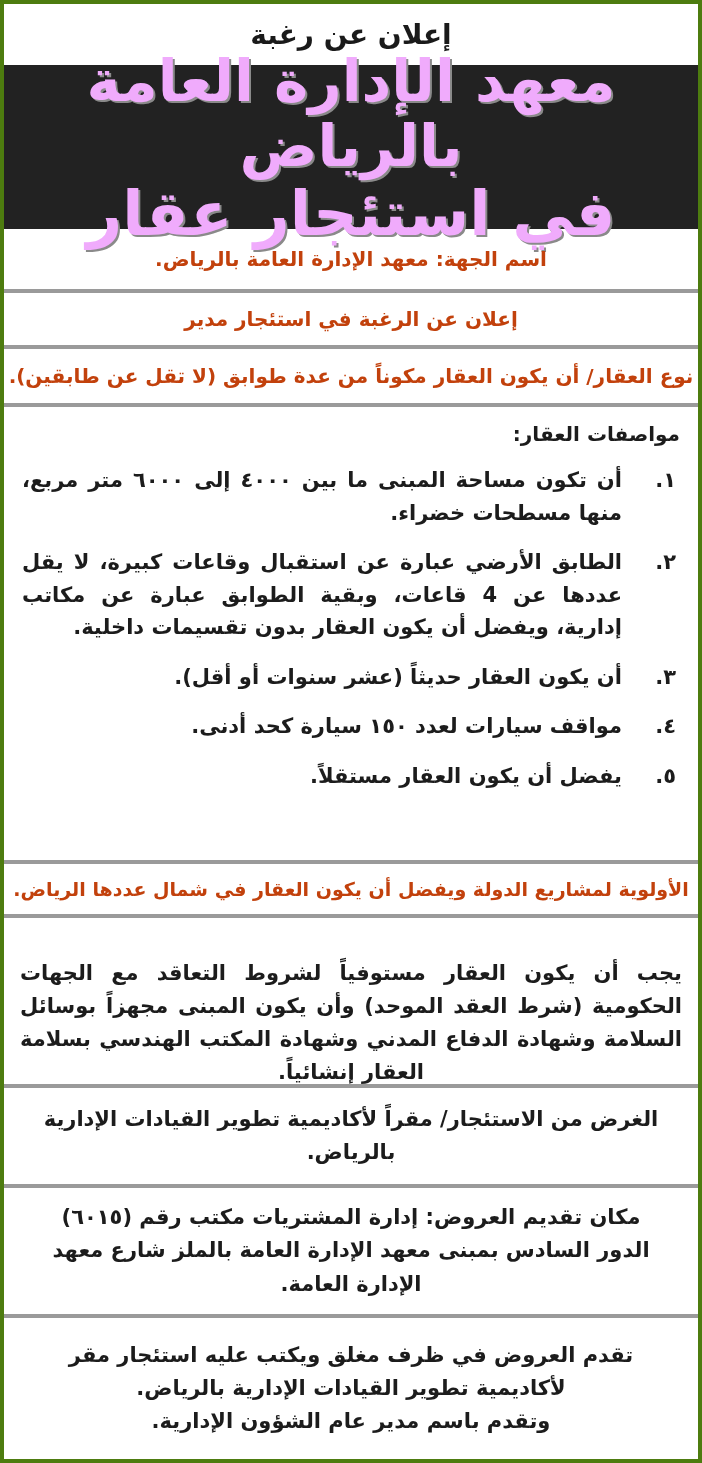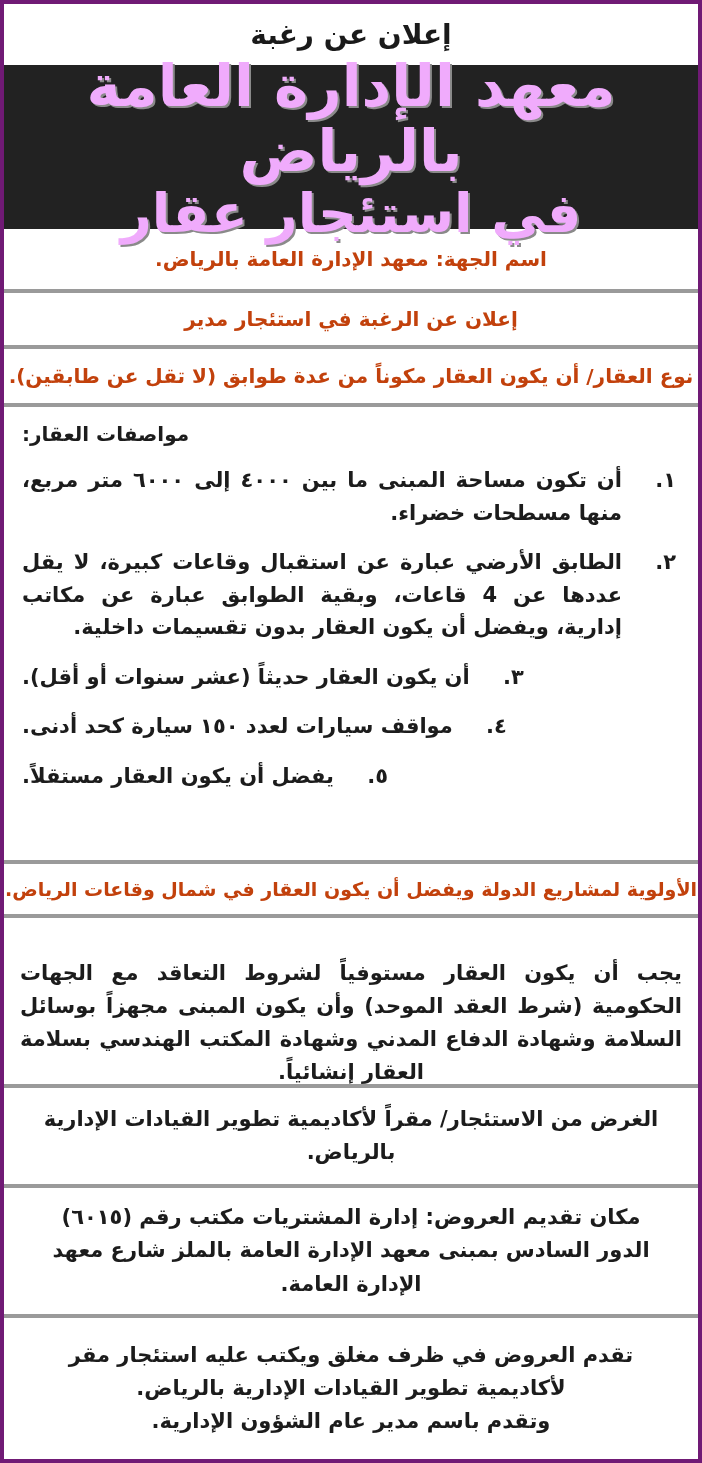--- a/index.html
+++ b/index.html
@@ -12,21 +12,21 @@
     body {
       font-family: "DejaVu Sans", "Liberation Sans", sans-serif;
       color: #1c1c1c;
       direction: rtl;
     }
     .frame {
       position: absolute;
       left: 0; top: 0;
       width: 702px;
       height: 1463px;
-      border: 4px solid #701a75;
+      border: 4px solid #4d7c0f;
       background: #ffffff;
     }
     .sec {
       position: absolute;
       left: 0;
       right: 0;
       display: flex;
       flex-direction: column;
       justify-content: center;
       align-items: center;
@@ -53,35 +53,35 @@
       font-weight: bold;
       line-height: 1.12;
       padding-top: 4px;
     }
     .banner .l1 {
       font-size: 58px;
       letter-spacing: 1px;
       text-shadow: 2px 2px 0 #8a8a8a;
     }
     .banner .l2 {
-      font-size: 54px;
+      font-size: 62px;
       letter-spacing: 18px;
       text-shadow: 2px 2px 0 #8a8a8a;
     }
     .row-text {
       font-weight: bold;
       font-size: 20px;
       line-height: 1.4;
       color: #c2410c;
     }
     .specs {
       top: 406px;
       height: 450px;
       justify-content: flex-start;
-      align-items: flex-end;
+      align-items: flex-start;
       padding: 12px 18px 0 18px;
     }
     .specs .specs-title {
       text-align: center;
       font-weight: bold;
       font-size: 20px;
       margin-bottom: 18px;
     }
     .spec-item {
       display: flex;
@@ -163,21 +163,21 @@
       <div class="spec-text">مواقف سيارات لعدد ١٥٠ سيارة كحد أدنى.</div>
     </div>
     <div class="spec-item">
       <div class="spec-num">٥.</div>
       <div class="spec-text">يفضل أن يكون العقار مستقلاً.</div>
     </div>
   </div>
   <div class="divider" style="top:856px;"></div>
 
   <div class="sec" style="top:860px;height:50px;">
-    <div class="row-text" style="font-size:19px;">الأولوية لمشاريع الدولة ويفضل أن يكون العقار في شمال وقاعات الرياض.</div>
+    <div class="row-text" style="font-size:19px;">الأولوية لمشاريع الدولة ويفضل أن يكون العقار في شمال عددها الرياض.</div>
   </div>
   <div class="divider" style="top:910px;"></div>
 
   <div class="sec" style="top:914px;height:210px;">
     <div class="para justify">يجب أن يكون العقار مستوفياً لشروط التعاقد مع الجهات الحكومية (شرط العقد الموحد) وأن يكون المبنى مجهزاً بوسائل السلامة وشهادة الدفاع المدني وشهادة المكتب الهندسي بسلامة العقار إنشائياً.</div>
   </div>
   <div class="divider" style="top:1080px;"></div>
 
   <div class="sec" style="top:1084px;height:96px;">
     <div class="para" style="padding:0 28px;">الغرض من الاستئجار/ مقراً لأكاديمية تطوير القيادات الإدارية بالرياض.</div>

